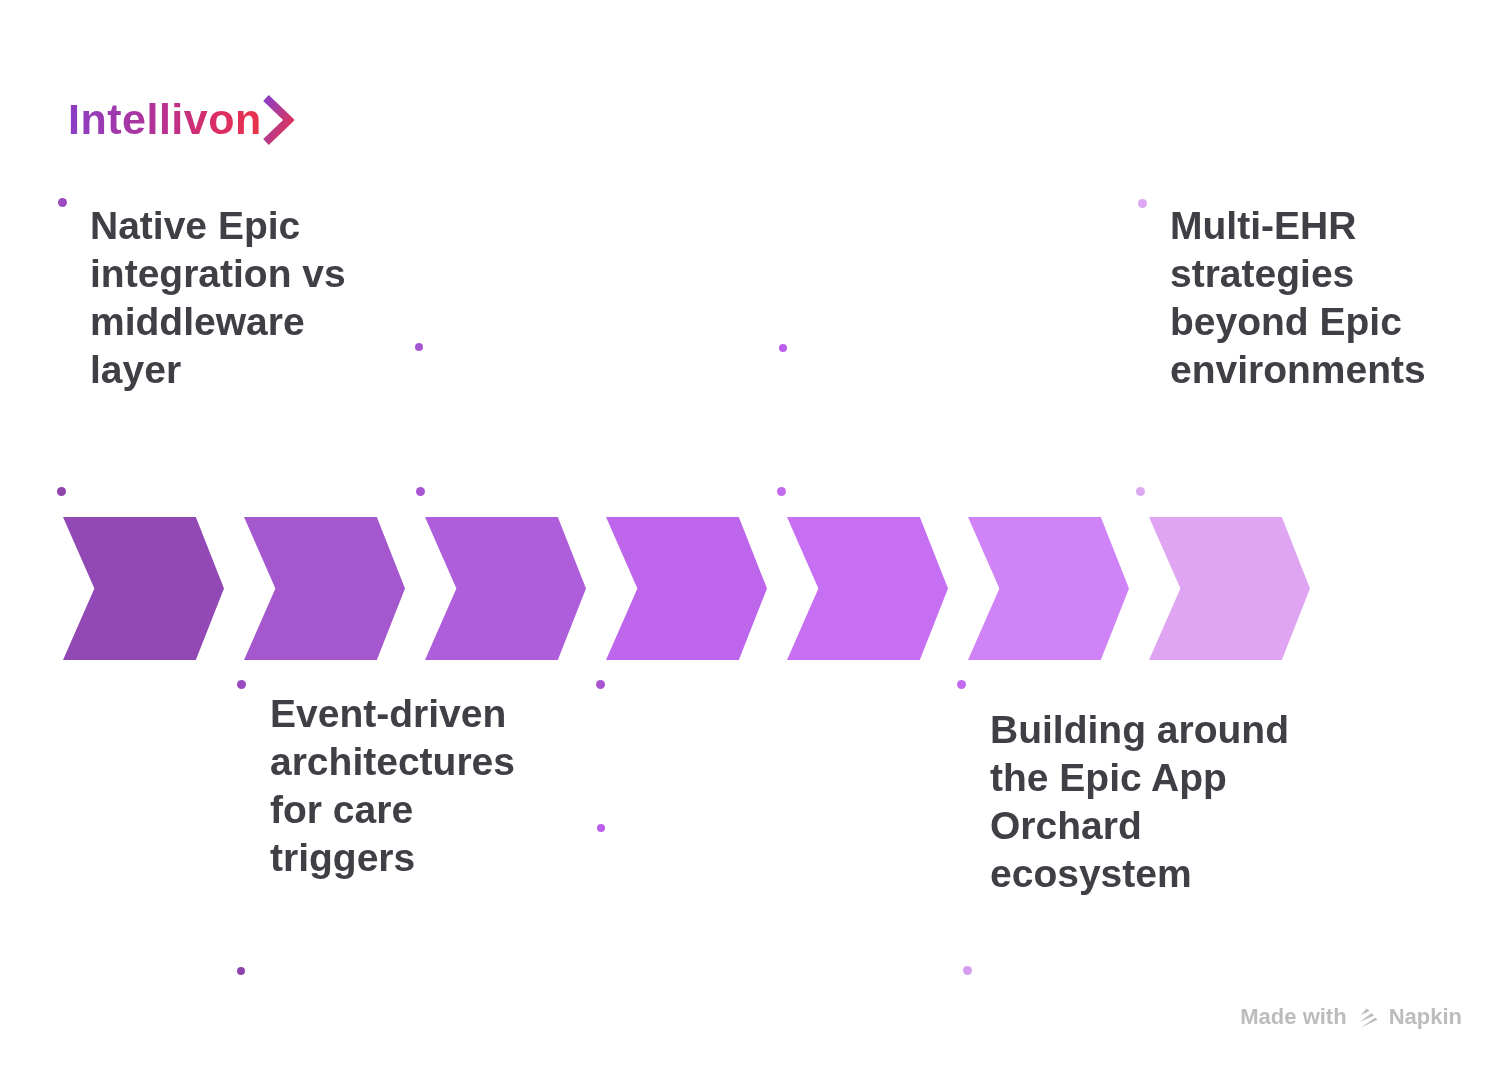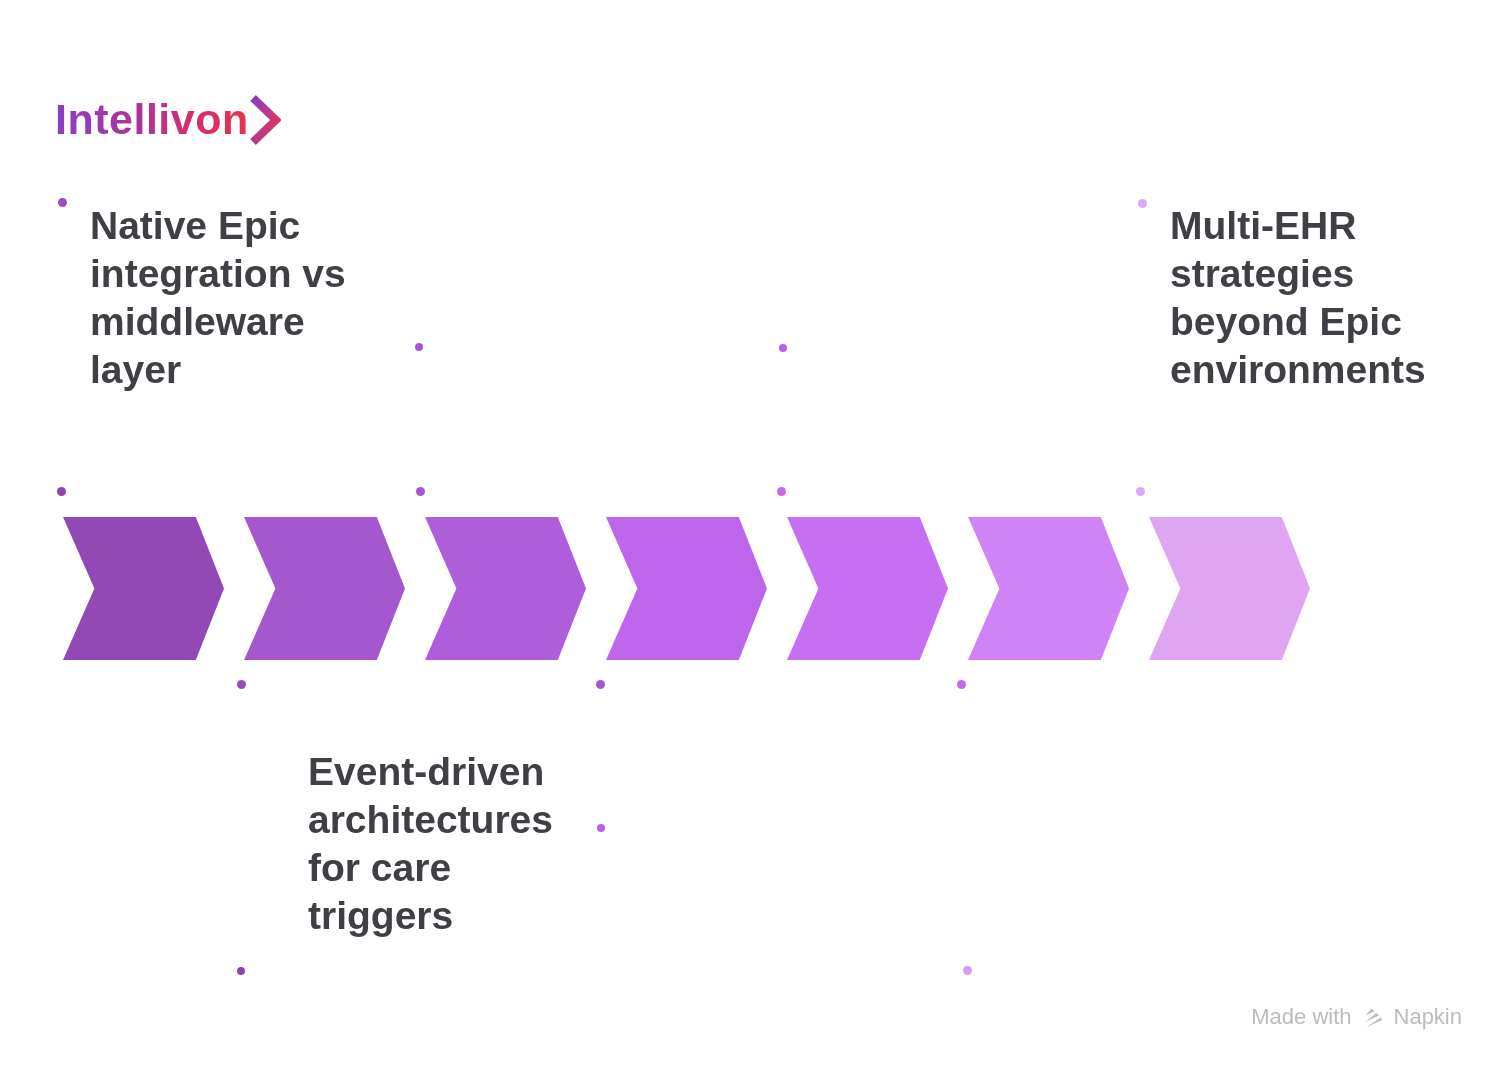--- a/index.html
+++ b/index.html
@@ -5,60 +5,60 @@
   html,body{margin:0;padding:0;background:#e9e9e9;}
   .canvas{
     position:relative;
     width:1504px;height:1069px;
     background:#ffffff;
     overflow:hidden;
     font-family:"Liberation Sans","DejaVu Sans",sans-serif;
   }
 
   
-  .logo{position:absolute;left:55px;top:92px;display:flex;align-items:center;}
+  .logo{position:absolute;left:68px;top:92px;display:flex;align-items:center;}
   .logo-text{
     font-size:43px;font-weight:600;letter-spacing:0.5px;
     background:linear-gradient(90deg,#8A3EC6 0%,#B23297 45%,#D92D66 75%,#E93349 100%);
     -webkit-background-clip:text;background-clip:text;color:transparent;
     line-height:1;
   }
   .logo-chevron{display:block;margin-top:2px;}
 
   
   .step-label{
     position:absolute;
     font-size:39px;font-weight:700;line-height:48px;
     color:#3F4045;
     white-space:pre-line;
   }
   .tb1{left:90px;top:202px;width:300px;}
   .tb2{left:683px;top:286px;width:300px;}
   .tb3{left:1170px;top:202px;width:300px;}
-  .tb4{left:270px;top:748px;width:320px;margin-left:38px;}
+  .tb4{left:270px;top:690px;width:320px;}
   .tb5{left:990px;top:706px;width:330px;}
 
   
   .arrow-band{
     position:absolute;left:63px;top:517px;
     display:flex;gap:20px;
   }
   .process-arrow{
     width:161px;height:143px;
     clip-path:polygon(0% 0%, 82.5% 0%, 100% 50%, 82.5% 100%, 0% 100%, 19.5% 50%);
   }
 
   
   .decor-dot{position:absolute;border-radius:50%;}
 
   
   .made-with{
     position:absolute;right:42px;top:1003px;
     display:flex;align-items:center;gap:9px;
-    font-size:22px;font-weight:400;color:#BCBCBE;
+    font-size:22px;font-weight:700;color:#BCBCBE;
   }
   .made-with .napkin-icon{display:block;margin-top:3px;}
 </style>
 </head>
 <body>
 
 <div class="canvas">
 
   <div class="logo">
     <span class="logo-text">Intellivon</span>
@@ -74,20 +74,24 @@
   </div>
 
   <div class="step-label tb1">Native Epic
 integration vs
 middleware
 layer</div>
   <div class="step-label tb4">Event-driven
 architectures
 for care
 triggers</div>
+  <div class="step-label tb5">Building around
+the Epic App
+Orchard
+ecosystem</div>
   <div class="step-label tb3">Multi-EHR
 strategies
 beyond Epic
 environments</div>
 
   <div class="arrow-band">
     <div class="process-arrow" style="background: rgb(146, 73, 181);"></div>
     <div class="process-arrow" style="background: rgb(165, 88, 206);"></div>
     <div class="process-arrow" style="background: rgb(174, 94, 219);"></div>
     <div class="process-arrow" style="background: rgb(189, 102, 236);"></div>

